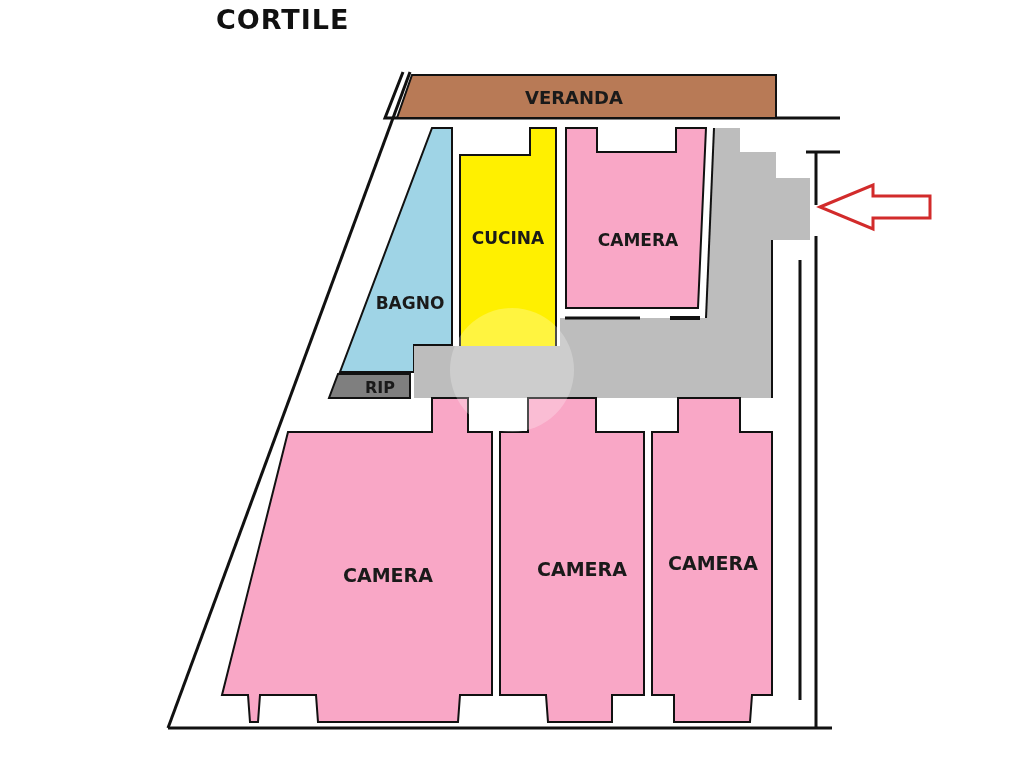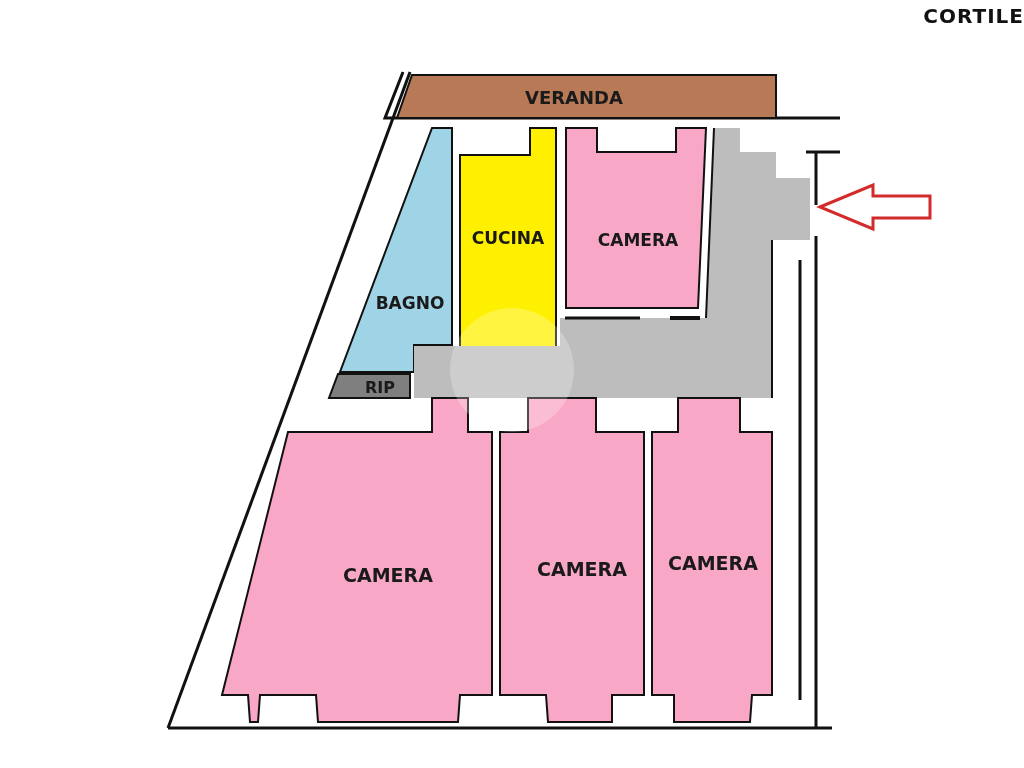--- a/index.html
+++ b/index.html
@@ -1,19 +1,19 @@
 <!DOCTYPE html>
 <html><head>
 <meta charset="utf-8">
 <style>
   html, body { margin:0; padding:0; background:#ffffff; }
   body { width:1024px; height:768px; position:relative; overflow:hidden; font-family:"DejaVu Sans", sans-serif; }
   #plan { position:absolute; left:0; top:0; width:1024px; height:768px; }
   .lbl { font-family:"DejaVu Sans", sans-serif; font-weight:bold; fill:#1a1a1a; }
-  .title { position:absolute; left:0; width:1024px; top:4px; text-align:right; font-weight:bold; font-size:20px; letter-spacing:1px; color:#111; padding-left:216px; box-sizing:border-box; }
+  .title { position:absolute; left:0; width:1024px; top:4px; text-align:left; font-weight:bold; font-size:27px; letter-spacing:1px; color:#111; padding-left:216px; box-sizing:border-box; }
 </style>
 </head>
 <body>
 
 <div class="title">CORTILE</div>
 
 <svg id="plan" viewBox="0 0 1024 768" xmlns="http://www.w3.org/2000/svg">
 
   <g stroke="#111" stroke-width="3" fill="none">
     <polyline points="410,72 168,728"></polyline>

